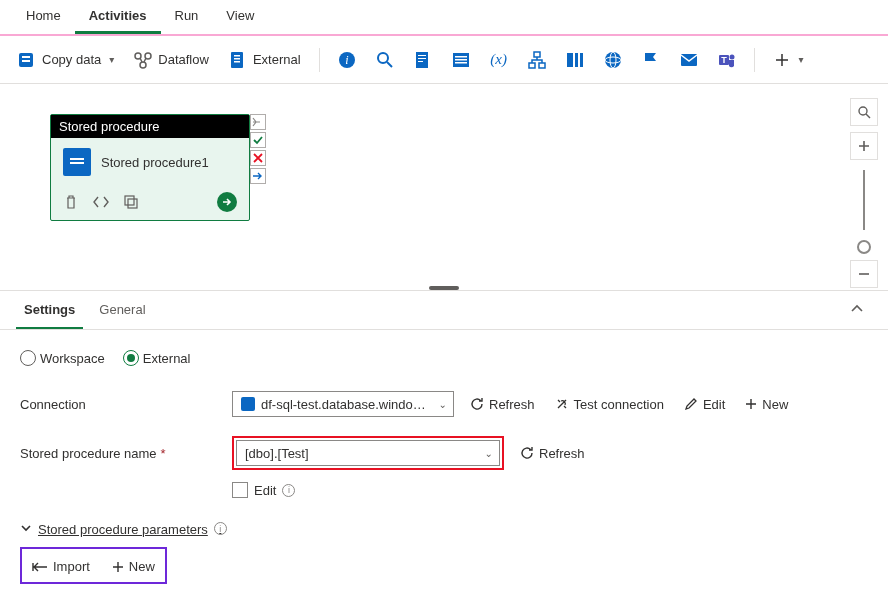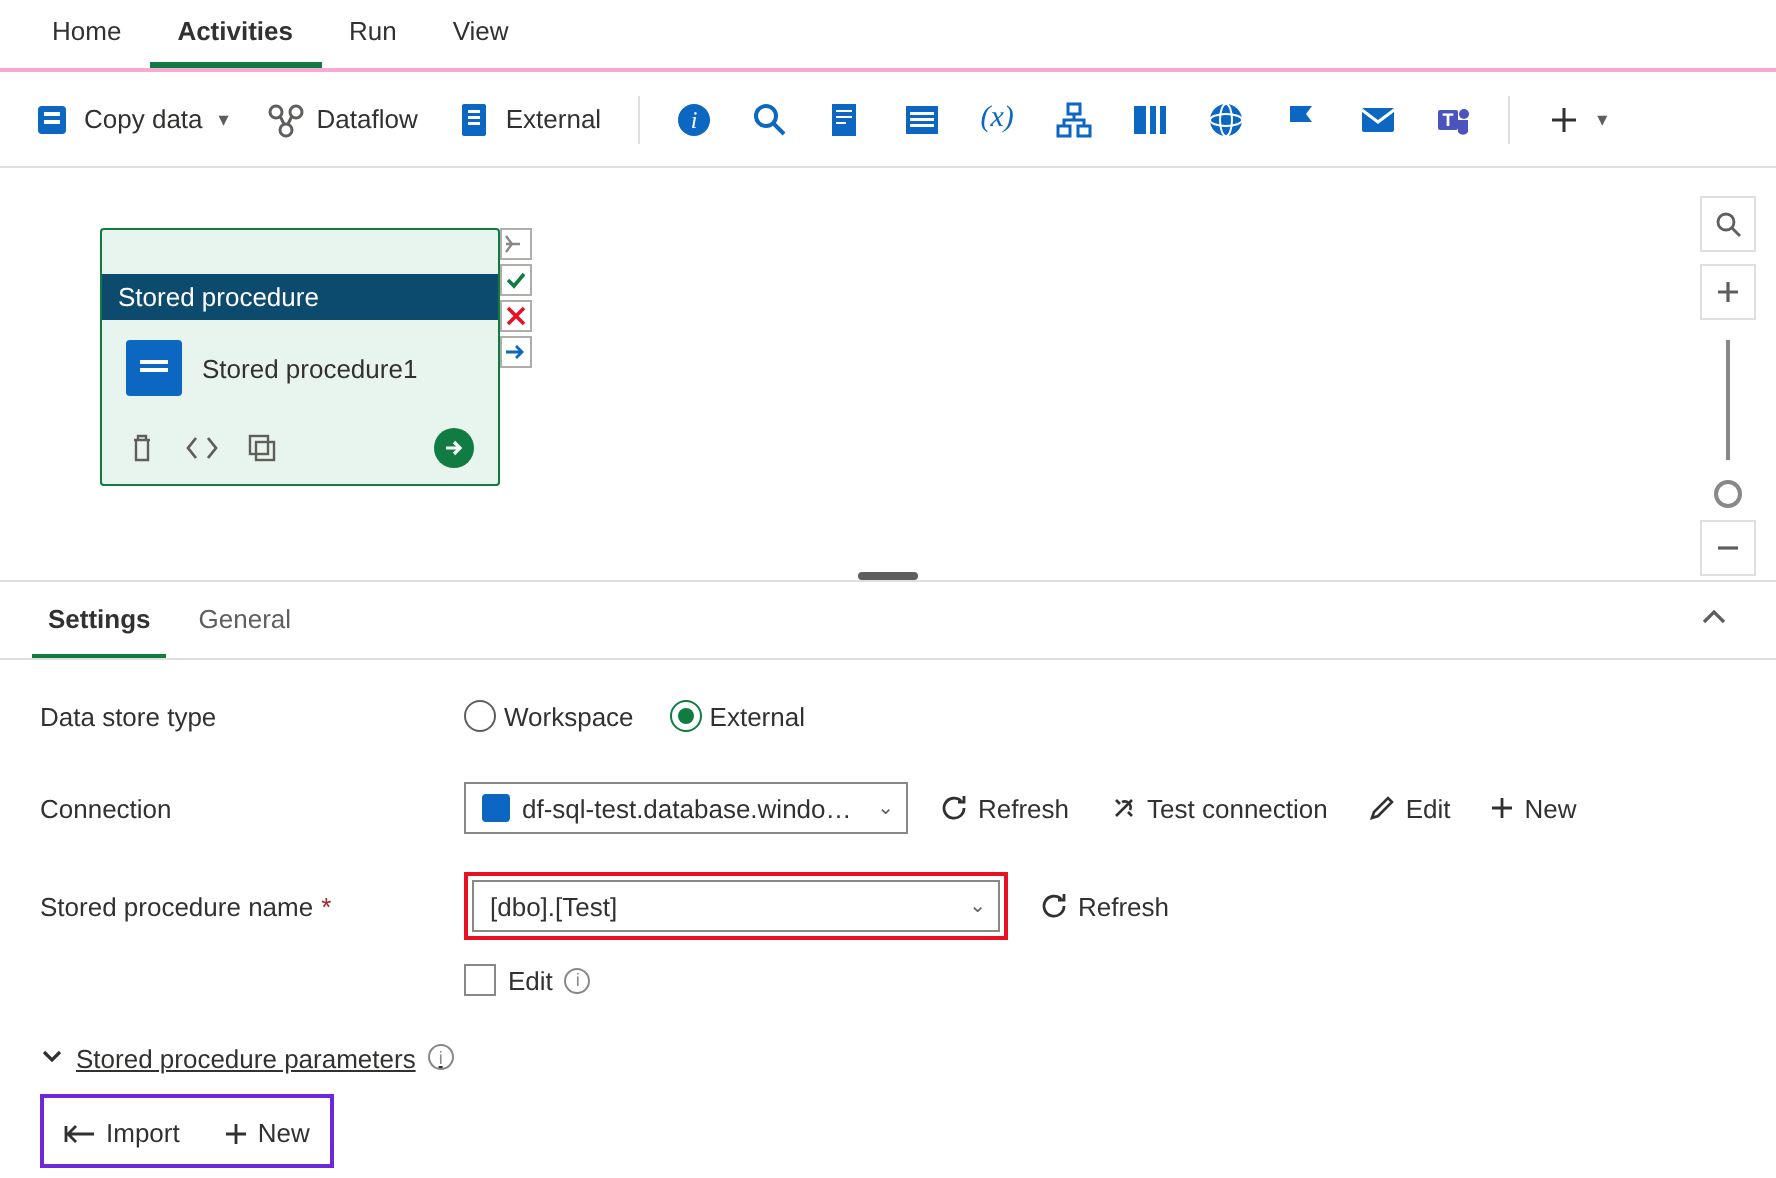--- a/index.html
+++ b/index.html
@@ -62,25 +62,24 @@
   }
   .activity-card {
     position: absolute;
     left: 50px; top: 30px;
     width: 200px;
     background: #e8f5ee;
     border: 1px solid #107c41;
     border-radius: 2px;
   }
   .act-head {
-    background: #0c4a6e;
+    background: #000000;
     color:#fff;
     padding: 4px 8px;
     font-size:13px;
-    margin-top:22px;
   }
   .act-body {
     display:flex;
     align-items:center;
     gap:10px;
     padding: 10px 12px;
   }
   .act-icon {
     width:28px;height:28px;background:#0b67c2;border-radius:2px;
     display:flex;align-items:center;justify-content:center;
@@ -366,21 +365,20 @@
   <div class="p-tab">General</div>
   <div class="p-tabs-spacer"></div>
   <div class="collapse-up"><svg width="14" height="14">
         <path d="M2 9 L7 4 L12 9" fill="none" stroke="#605e5c" stroke-width="1.6"></path>
       </svg></div>
 </div>
 
 <div class="form-area">
 
   <div class="form-row">
-    <div class="form-label">Data store type</div>
     <div class="radio-wrap">
       <div class="radio">
         <span class="radio-o"></span>
         <span>Workspace</span>
       </div>
       <div class="radio">
         <span class="radio-o sel">
             <span class="radio-dot"></span>
           </span>
         <span>External</span>

